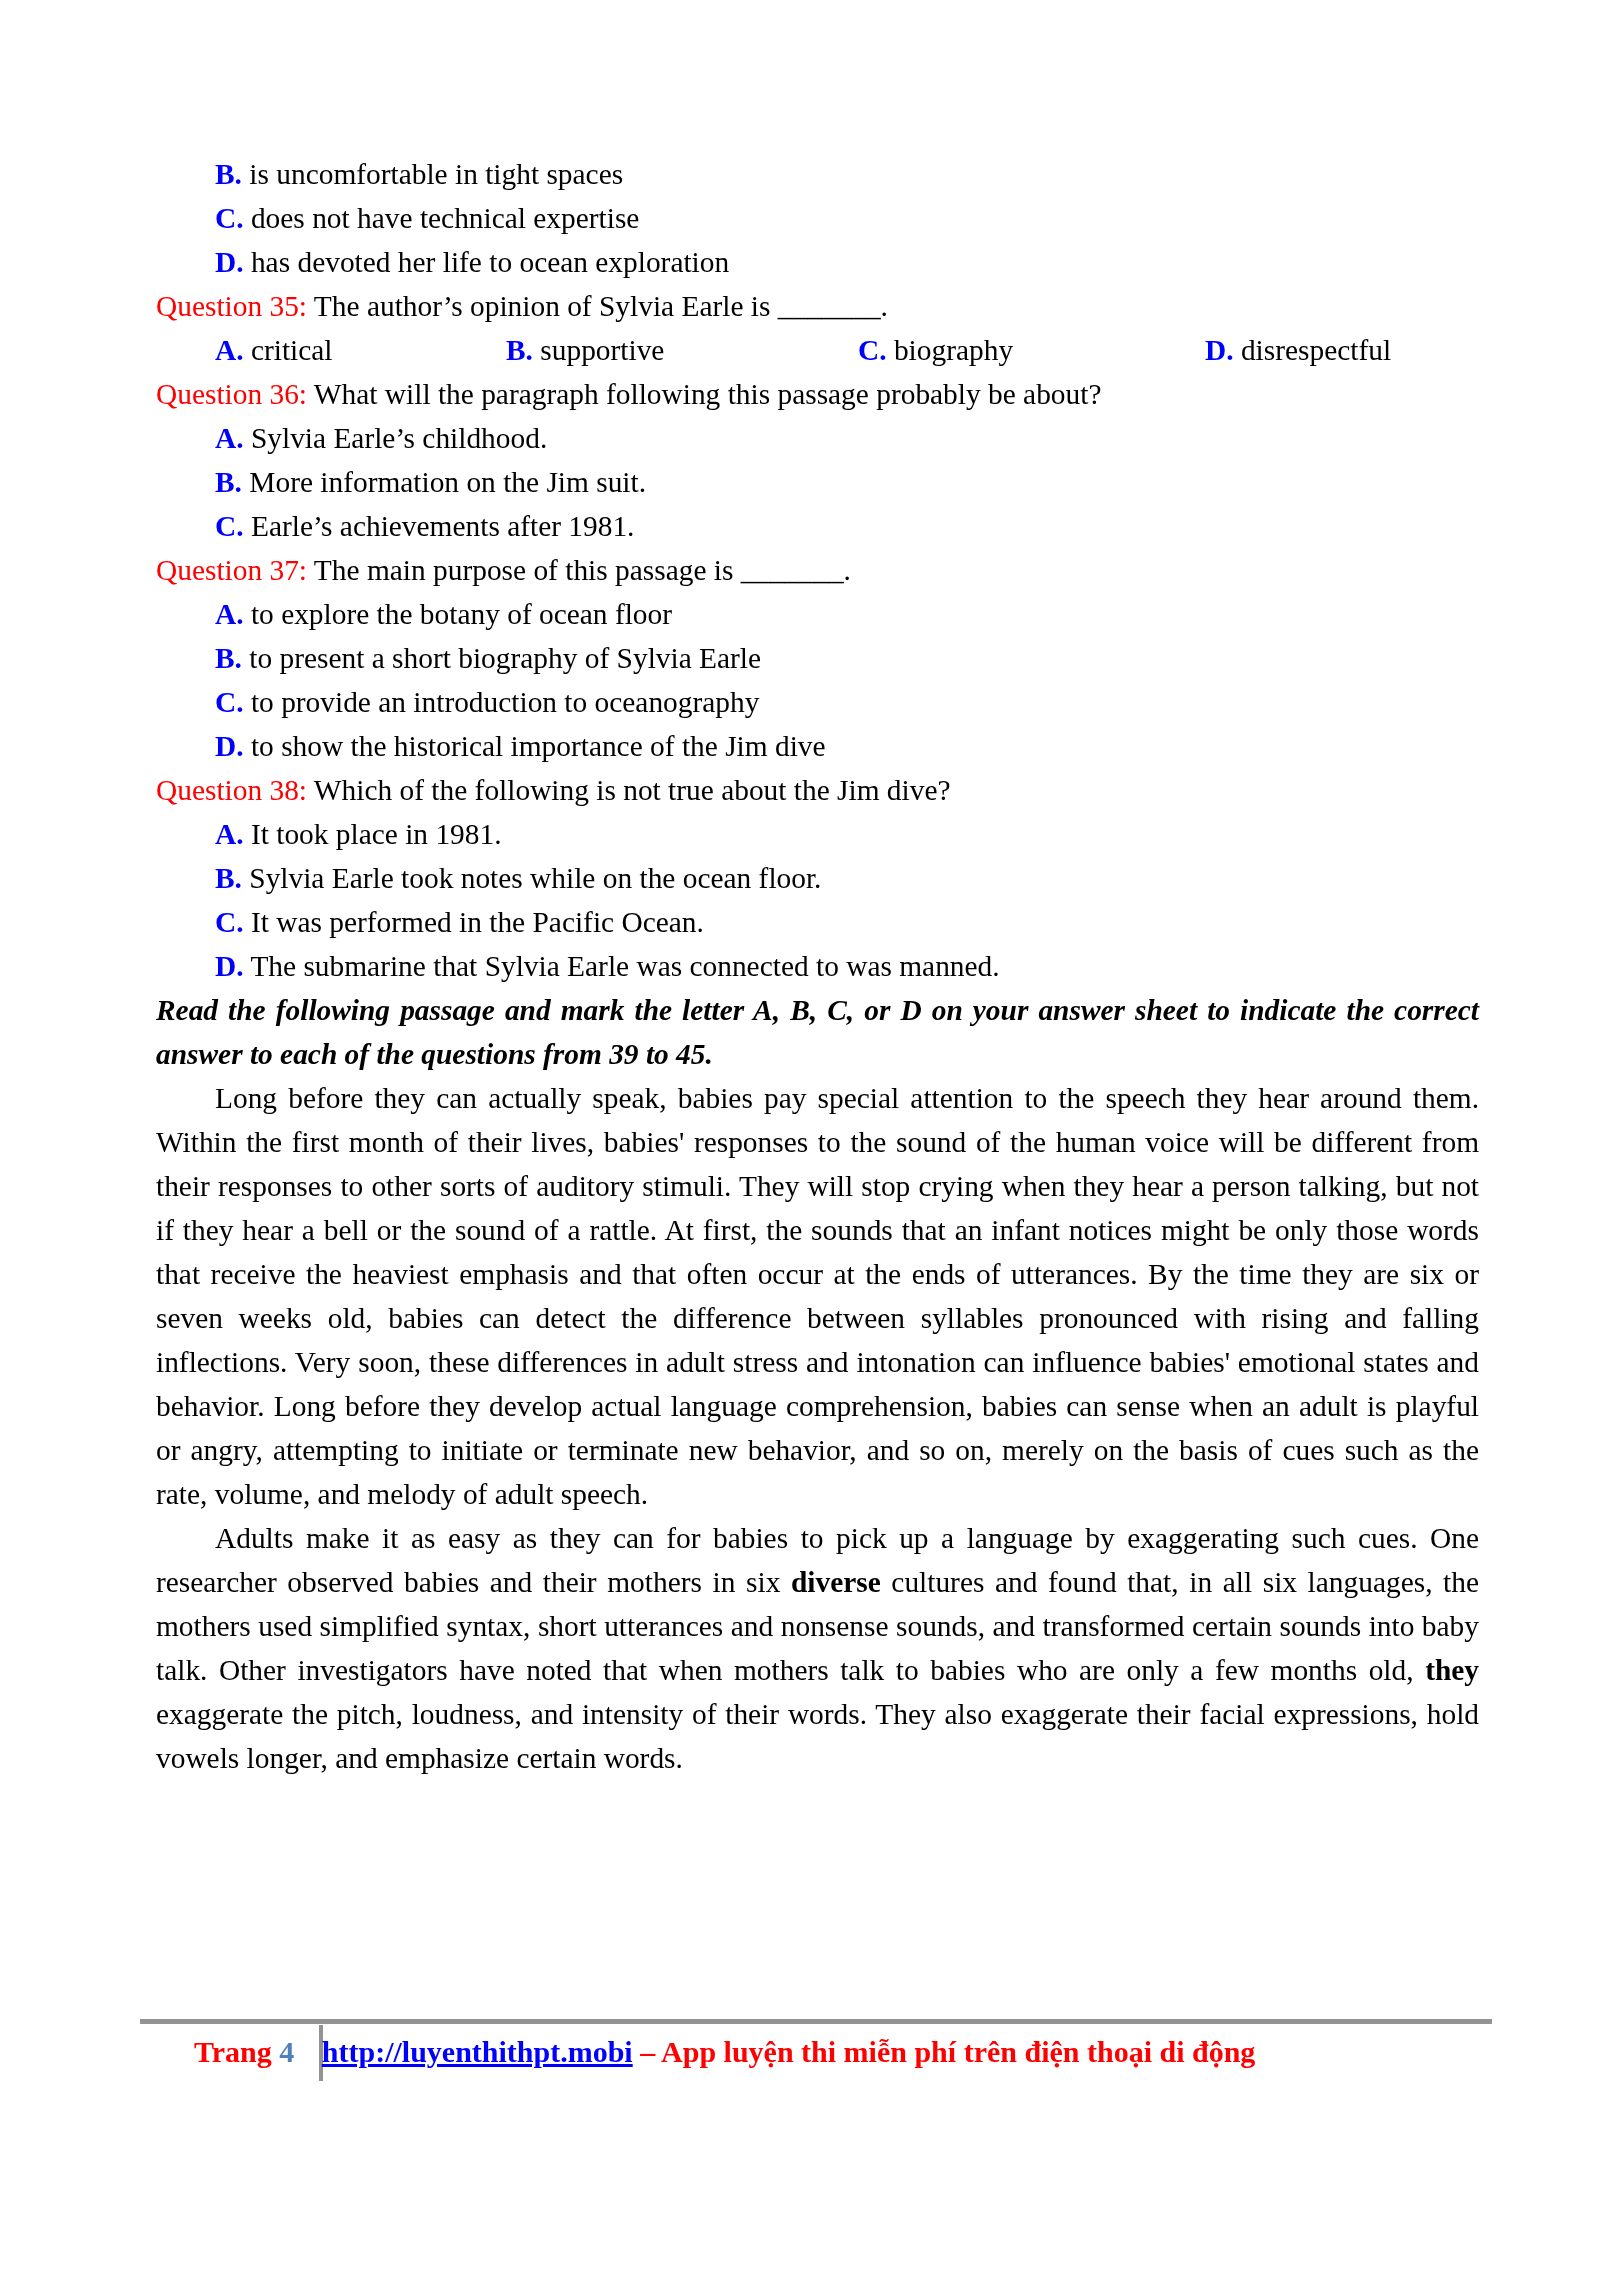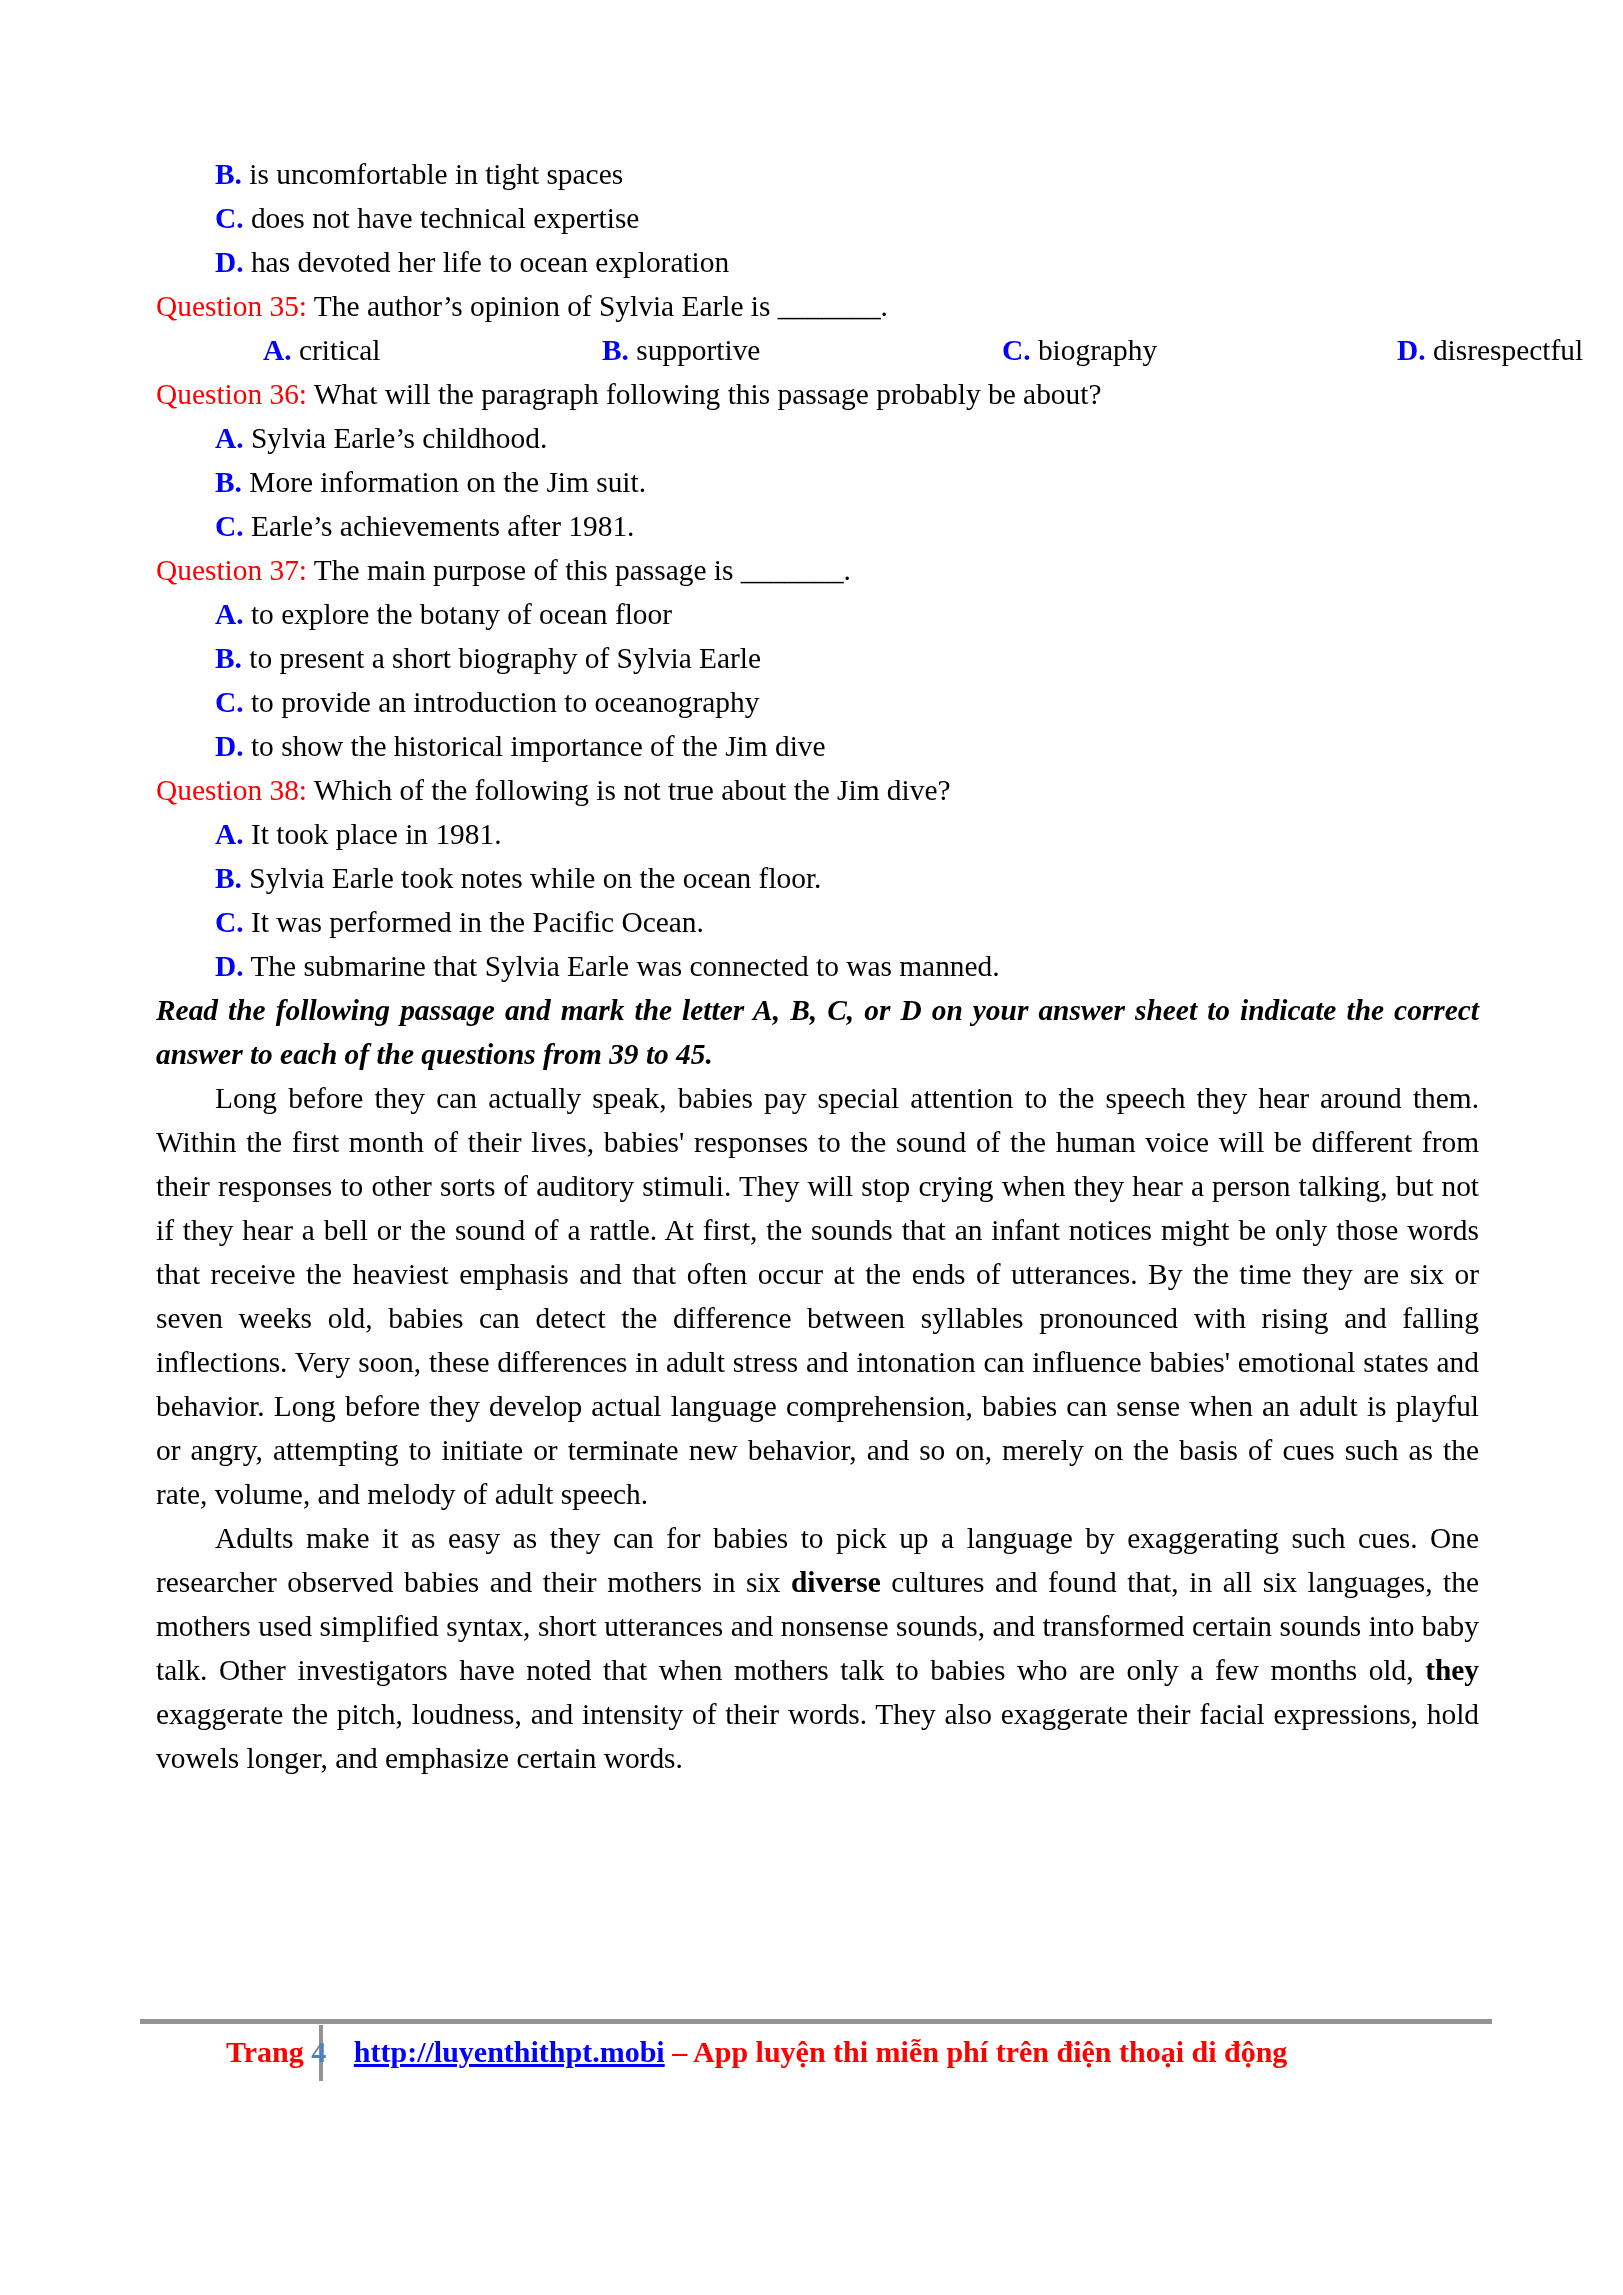--- a/index.html
+++ b/index.html
@@ -3,26 +3,26 @@
 <meta charset="utf-8">
 <style>
   html, body { margin:0; padding:0; background:#fff; }
   body { width:1623px; height:2295px; position:relative; overflow:hidden;
          font-family:"Liberation Serif", "DejaVu Serif", serif; color:#000; }
   .content { position:absolute; left:156px; top:152px; width:1323px; font-size:29.4px; line-height:44px; }
   .opt { padding-left:59px; }
   .lt { color:#0000ff; font-weight:bold; }
   .qh { color:#ff0000; font-weight:normal; }
   .row4 { display:flex; padding-left:59px; }
-  .row4 > div { flex:0 0 auto;margin-left:48px; }
+  .row4 > div { flex:0 0 auto; }
   .instr { font-weight:bold; font-style:italic; text-align:justify; }
   .para { text-align:justify; text-indent:59px; margin-top:0; }
   .footer-rule { position:absolute; left:140px; top:2019px; width:1352px; height:5.2px; background:#939393; }
   .footer-vbar { position:absolute; left:319px; top:2025px; width:3.9px; height:56px; background:#939393; }
-  .footer { position:absolute; left:194px; top:2035px; font-size:30px; font-weight:bold; white-space:nowrap;margin-left:32px; }
+  .footer { position:absolute; left:194px; top:2035px; font-size:30px; font-weight:bold; white-space:nowrap; }
   .trang { color:#ff0000; }
   .pagenum { color:#4f81bd; }
   .link { color:#0000ff; text-decoration:underline; margin-left:27.5px; }
   .tail { color:#ff0000; }
 </style>
 </head>
 <body>
 
 <div class="content">
   <div class="opt"><span class="lt">B.</span><span> is uncomfortable in tight spaces</span></div>

